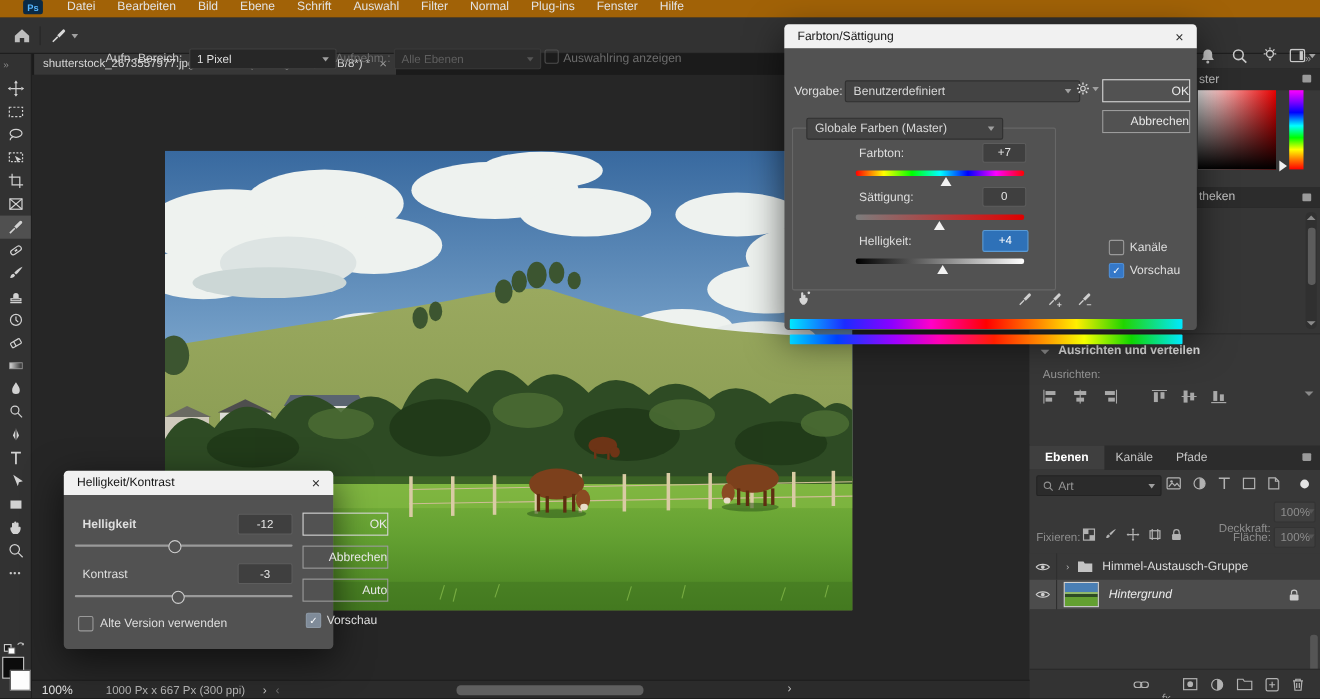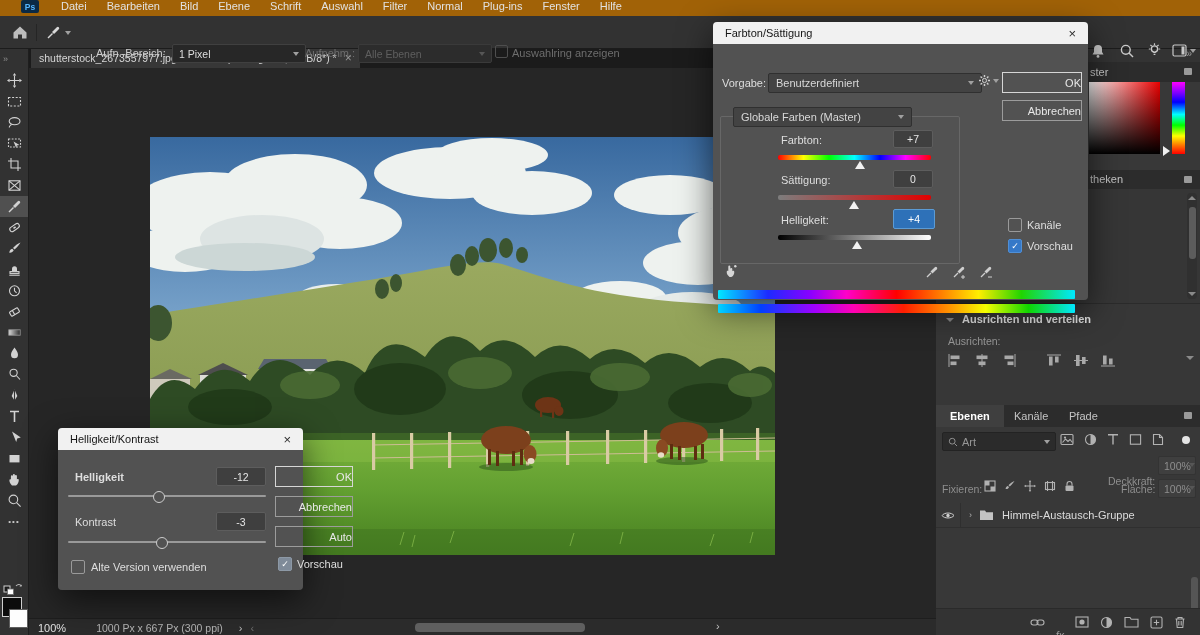--- a/index.html
+++ b/index.html
@@ -595,20 +595,35 @@
               <path d="M1 4.5C3.4 1.2 10.6 1.2 13 4.5 10.6 7.8 3.4 7.8 1 4.5z" stroke="#cfcfcf" fill="none"></path>
               <circle cx="7" cy="4.5" r="1.7" fill="#cfcfcf"></circle>
             </svg>
         </div>
         <span style="margin-left:8px;color:#b0b0b0;font-size:9px;">›</span>
         <svg width="15" height="12" viewBox="0 0 15 12" style="margin-left:7px;">
             <path d="M1 1.5h5l1.2 1.8H14V11H1z" fill="#c3c3c3"></path>
           </svg>
         <span style="margin-left:8px;color:#dcdcdc;">Himmel-Austausch-Gruppe</span>
       </div>
+      <div class="layerrow" style="top:100px;height:27px;background:#4c4c4c;">
+        <div class="eyebox">
+          <svg width="14" height="9" viewBox="0 0 14 9">
+              <path d="M1 4.5C3.4 1.2 10.6 1.2 13 4.5 10.6 7.8 3.4 7.8 1 4.5z" stroke="#cfcfcf" fill="none"></path>
+              <circle cx="7" cy="4.5" r="1.7" fill="#cfcfcf"></circle>
+            </svg>
+        </div>
+        <div style="margin-left:6px;width:30px;height:21px;border:1px solid #d2d2d2;background:
+             linear-gradient(to bottom,#4a7fb5 0 8px,#8fb86a 8px 10px,#2e4b24 10px 13px,#63a031 13px 21px);"></div>
+        <span style="margin-left:9px;color:#ececec;font-style:italic;">Hintergrund</span>
+        <svg width="11" height="12" viewBox="0 0 11 12" style="position:absolute;right:18px;top:8px;">
+            <rect x="1.5" y="5.5" width="8" height="5.5" rx="1" fill="#c9c9c9"></rect>
+            <path d="M3 5.5V4a2.5 2.5 0 0 1 5 0v1.5" stroke="#c9c9c9" fill="none"></path>
+          </svg>
+      </div>
       <div class="abs" style="right:2px;top:150px;width:7px;height:55px;background:#555;border-radius:3px;"></div>
     </div>
 
     <div class="abs gray-ic" style="left:0;top:560px;width:264px;height:27px;background:#333;border-top:1px solid #2a2a2a;display:flex;align-items:center;justify-content:flex-end;gap:11px;padding-right:14px;box-sizing:border-box;">
       <svg width="15" height="9" viewBox="0 0 15 9">
           <rect x="1" y="2" width="7" height="5" rx="2.5"></rect>
           <rect x="7" y="2" width="7" height="5" rx="2.5"></rect>
         </svg>
       <span style="color:#9e9e9e;font-size:10.5px;font-style:italic;margin-top:26px;">fx</span>
       <svg width="14" height="12" viewBox="0 0 14 12">

